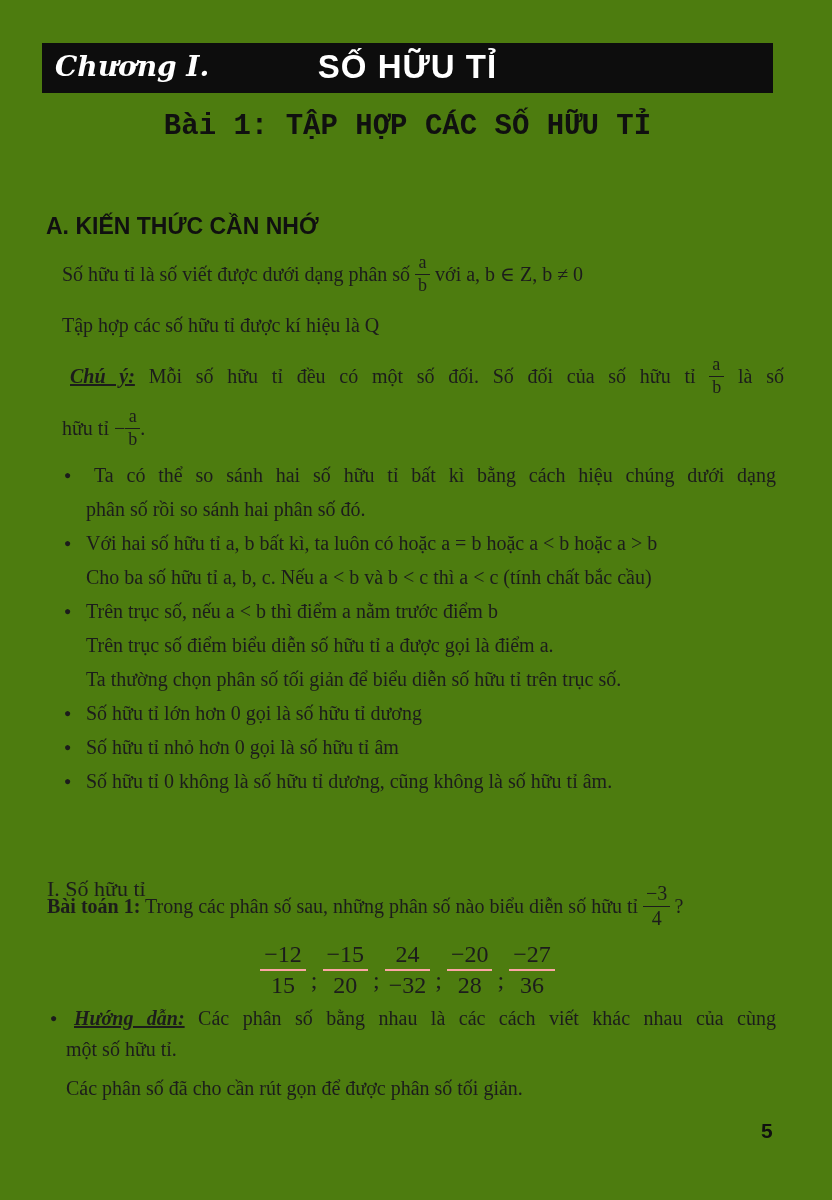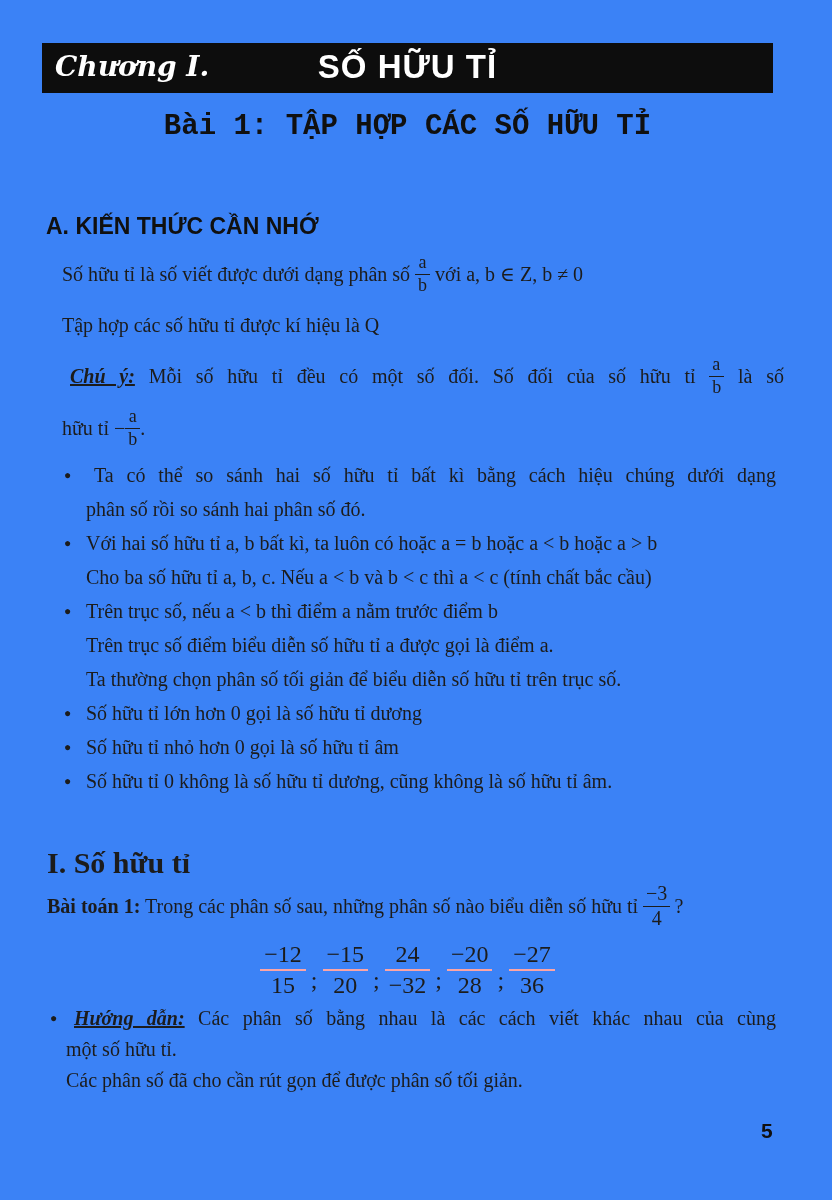--- a/index.html
+++ b/index.html
@@ -1,18 +1,18 @@
 <!DOCTYPE html>
 <html><head>
 <meta charset="utf-8">
 <style>
   html,body { margin:0; padding:0; background:#e8e8e8; }
   .page {
     position:relative; width:832px; height:1200px; margin:0 auto;
-    background:#3b82f6; overflow:hidden;
+    background:#4d7c0f; overflow:hidden;
     font-family:"Liberation Serif","DejaVu Serif",serif; color:#1c1c1c;
   }
 
   
   .banner { position:absolute; left:42px; top:43px; width:731px; height:50px; background:#0d0d0d; }
   .chapter-label {
     position:absolute; left:13px; top:7px; color:#ffffff;
     font-family:"DejaVu Serif",serif; font-style:italic; font-weight:700; font-size:28px;
   }
   .chapter-title {
@@ -24,21 +24,21 @@
   .lesson-title {
     position:absolute; left:42px; top:110px; width:731px; text-align:center;
     font-family:Liberation Mono, monospace; font-weight:700; font-size:29px; color:#101010;
   }
   .h-sans {
     position:absolute; left:46px;
     font-family:"Liberation Sans","DejaVu Sans",sans-serif; font-weight:700; font-size:23px; color:#101010;
   }
   .h-a { top:213px; }
   .h-b { top:805px; }
-  .h-serif { position:absolute; left:47px; font-weight:700; font-size:30px; }
+  .h-serif { position:absolute; left:47px; font-weight:400; font-size:22px;margin-top:30px; }
   .h-i { top:846px; }
 
   
   .bodyline { font-size:20px; }
   .def-line { position:absolute; left:62px; top:250px; width:714px; line-height:48px; white-space:nowrap; }
   .set-line { position:absolute; left:62px; top:311px; line-height:28px; }
   .note1 { position:absolute; left:62px; top:352px; width:714px; line-height:48px; }
   .note2 { position:absolute; left:62px; top:402px; line-height:52px; white-space:nowrap; }
   .jlast { text-align:justify; text-align-last:justify;margin-left:8px; }
   .b { font-weight:700; }
@@ -71,21 +71,21 @@
   .dfrac .fnum { display:block; padding:0 4px 1px; }
   .dfrac .fden { display:block; border-top:2px solid #fca5a5; padding:1px 4px 0; }
   .fsep { transform:translateY(11px); }
 
   
   .guide { position:absolute; left:50px; top:1003px; width:726px; font-size:20px; }
   .gline { display:flex; line-height:31px; }
   .gdot { width:16px; flex:none; font-size:12px; }
   .gtext { flex:1; display:block; }
   .gcont { padding-left:16px; }
-  .g3 { }
+  .g3 { margin-top:8px; }
 
   .pagenum {
     position:absolute; left:761px; top:1119px;
     font-family:"Liberation Sans","DejaVu Sans",sans-serif; font-weight:700; font-size:21px; color:#101010;
   }
 </style>
 </head>
 <body>
 
 <div class="page">

